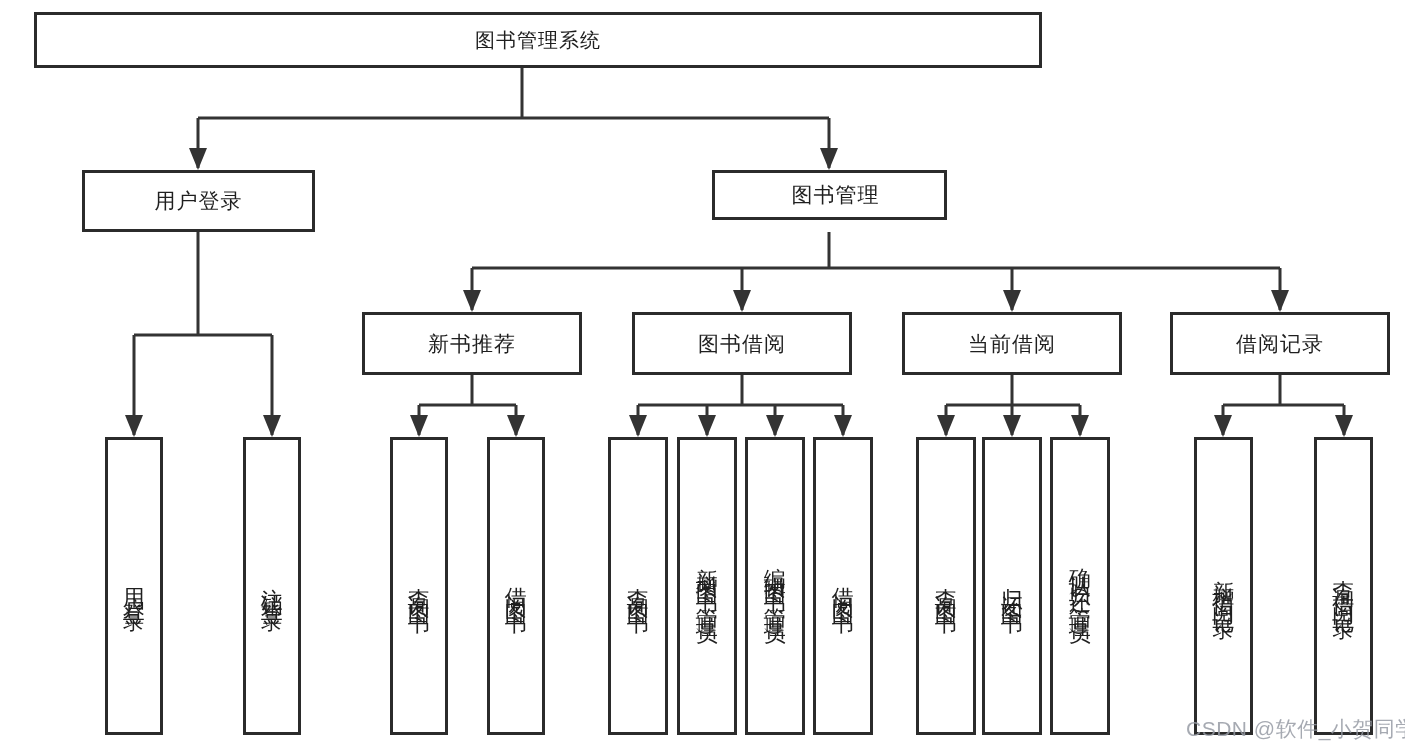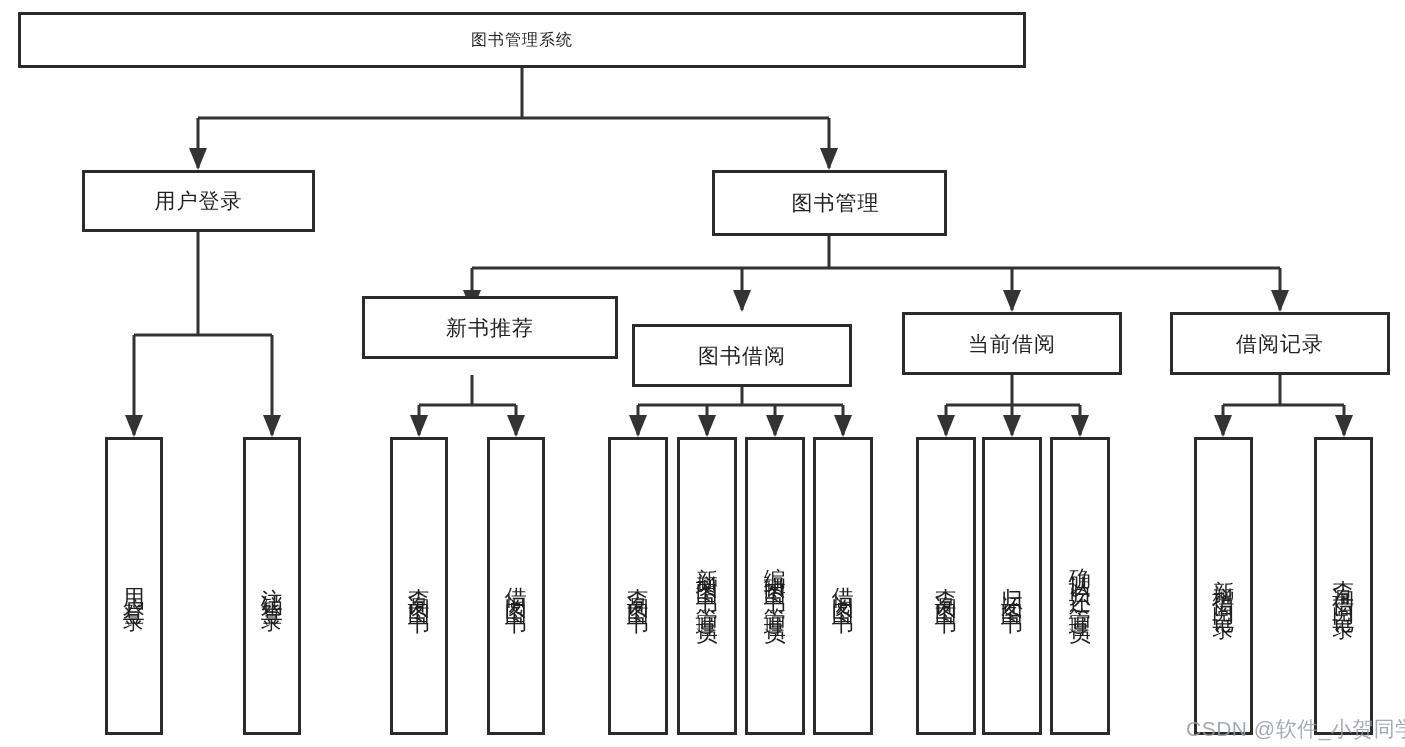--- a/index.html
+++ b/index.html
@@ -16,21 +16,21 @@
   .node {
     position: absolute;
     box-sizing: border-box;
     background: #ffffff;
     border: 3px solid #2b2b2b;
     display: flex;
     align-items: center;
     justify-content: center;
   }
   .hnode { font-size: 21px; letter-spacing: 1px; }
-  .root  { font-size: 16px; }
+  .root  { font-size: 20px; margin-left: 16px; }
   .vnode { border-width: 3px; }
   .vnode .vtext {
     writing-mode: vertical-rl;
     line-height: 1.15;
     font-size: 22px;
     letter-spacing: 8px;
     white-space: nowrap;
   }
   .watermark {
     position: absolute;
@@ -93,28 +93,28 @@
     </g>
   </svg>
 
   <div class="node hnode root" style="left:18px; top:12px; width:1008px; height:56px;">
     <span>图书管理系统</span>
   </div>
 
   <div class="node hnode" style="left:82px; top:170px; width:233px; height:62px;">
     <span>用户登录</span>
   </div>
-  <div class="node hnode" style="left:712px; top:170px; width:235px; height:66px;padding-left:12px;">
+  <div class="node hnode" style="left:712px; top:170px; width:235px; height:50px;padding-left:12px;">
     <span>图书管理</span>
   </div>
 
-  <div class="node hnode" style="left:362px; top:296px; width:256px; height:63px;justify-content:center;">
+  <div class="node hnode" style="left:362px; top:312px; width:220px; height:63px;justify-content:center;">
     <span>新书推荐</span>
   </div>
-  <div class="node hnode" style="left:632px; top:312px; width:220px; height:63px;margin-top:12px;">
+  <div class="node hnode" style="left:632px; top:312px; width:220px; height:63px;">
     <span>图书借阅</span>
   </div>
   <div class="node hnode" style="left:902px; top:312px; width:220px; height:63px;align-items:center;">
     <span>当前借阅</span>
   </div>
   <div class="node hnode" style="left:1170px; top:312px; width:220px; height:63px;">
     <span>借阅记录</span>
   </div>
 
   <div class="node vnode" style="left:105px; top:437px; width:58px; height:298px;">

